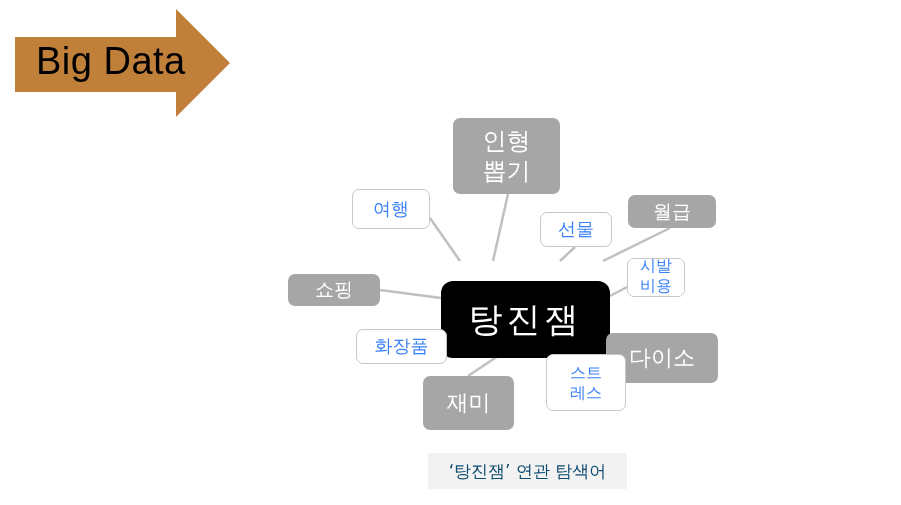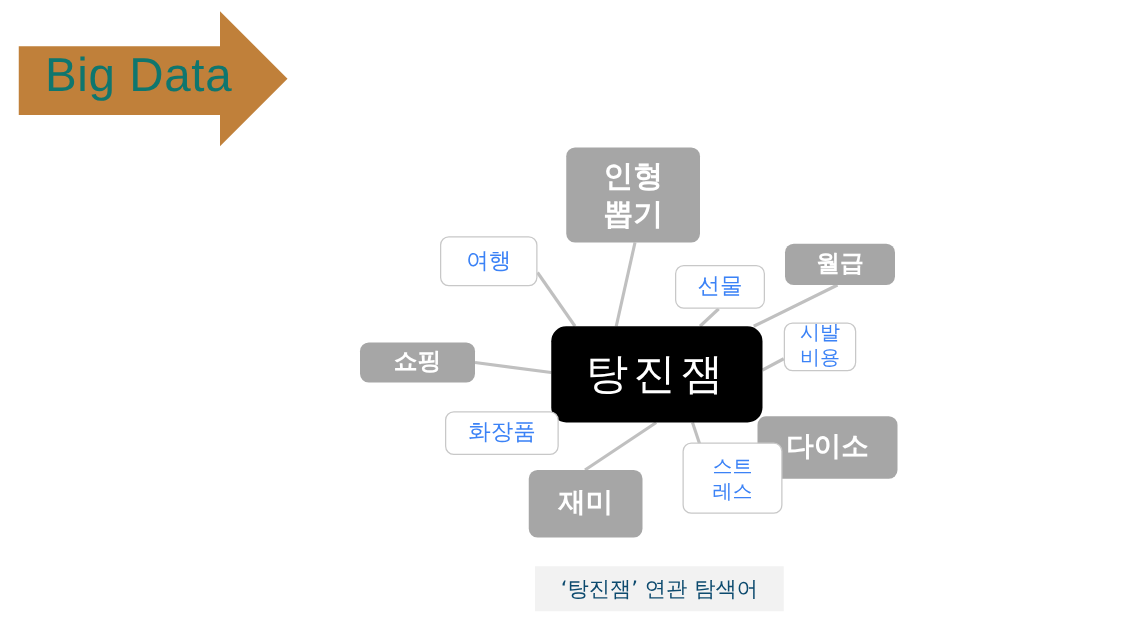--- a/index.html
+++ b/index.html
@@ -1,26 +1,26 @@
 <!DOCTYPE html>
 <html><head>
 <meta charset="utf-8">
 <style>
   html, body { margin: 0; padding: 0; background: #ffffff; }
   body { width: 901px; height: 505px; position: relative; overflow: hidden;
          font-family: "DejaVu Sans", "Liberation Sans", sans-serif; }
   .abs { position: absolute; box-sizing: border-box; }
   svg.links { position: absolute; left: 0; top: 0; }
-  .arrow-label { position: absolute; left: 36px; top: 40px; color: #0f766e;
+  .arrow-label { position: absolute; left: 36px; top: 40px; color: #000000;
                  font-family: "Liberation Sans", sans-serif; font-size: 38px; letter-spacing: 0.5px; }
   .node { display: flex; align-items: center; justify-content: center; text-align: center;
           white-space: pre-line; line-height: 1.25; }
-  .node.filled { background: #a6a6a6; color: #ffffff; border-radius: 7px; font-weight: bold; }
+  .node.filled { background: #a6a6a6; color: #ffffff; border-radius: 7px; font-weight: normal; }
   .node.outline { background: #ffffff; color: #3b82f6; border: 1px solid #c8c8c8; border-radius: 7px; }
-  .node.center { background: #000000; color: #ffffff; border-radius: 12px; font-size: 34px; letter-spacing: 4px; }
+  .node.center { background: #000000; color: #ffffff; border-radius: 12px; font-size: 34px; letter-spacing: 4px; margin-top: 20px; }
   .caption { background: #f2f2f2; color: #0c4a6e; font-size: 17px; display: flex;
              align-items: center; justify-content: center; }
 </style>
 </head>
 <body>
 
 <svg class="abs" width="240" height="125" style="left:0;top:0;">
   <polygon points="15,37 176,37 176,9 230,63 176,117 176,92 15,92" fill="#c0803a"></polygon>
 </svg>
 <div class="arrow-label">Big Data</div>

